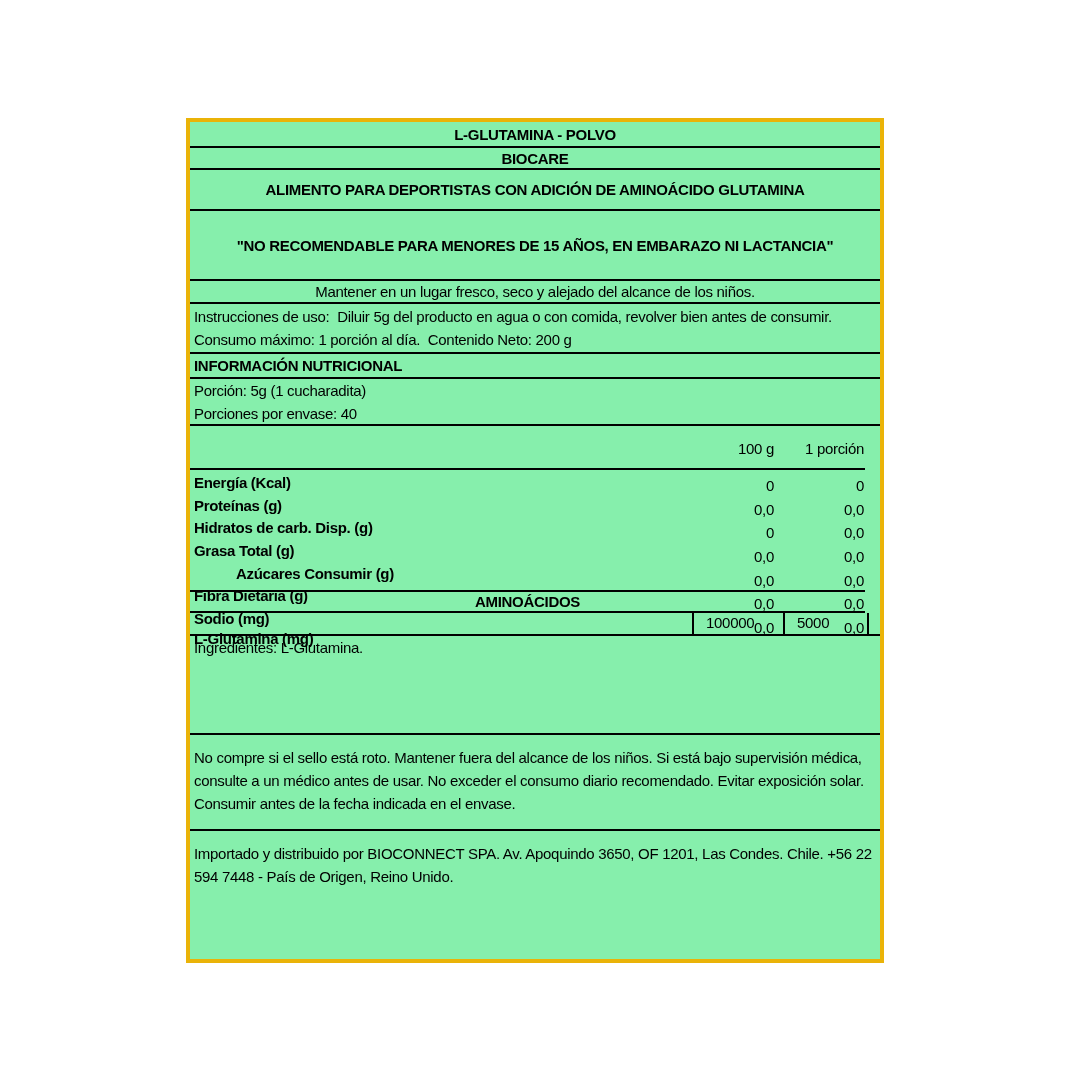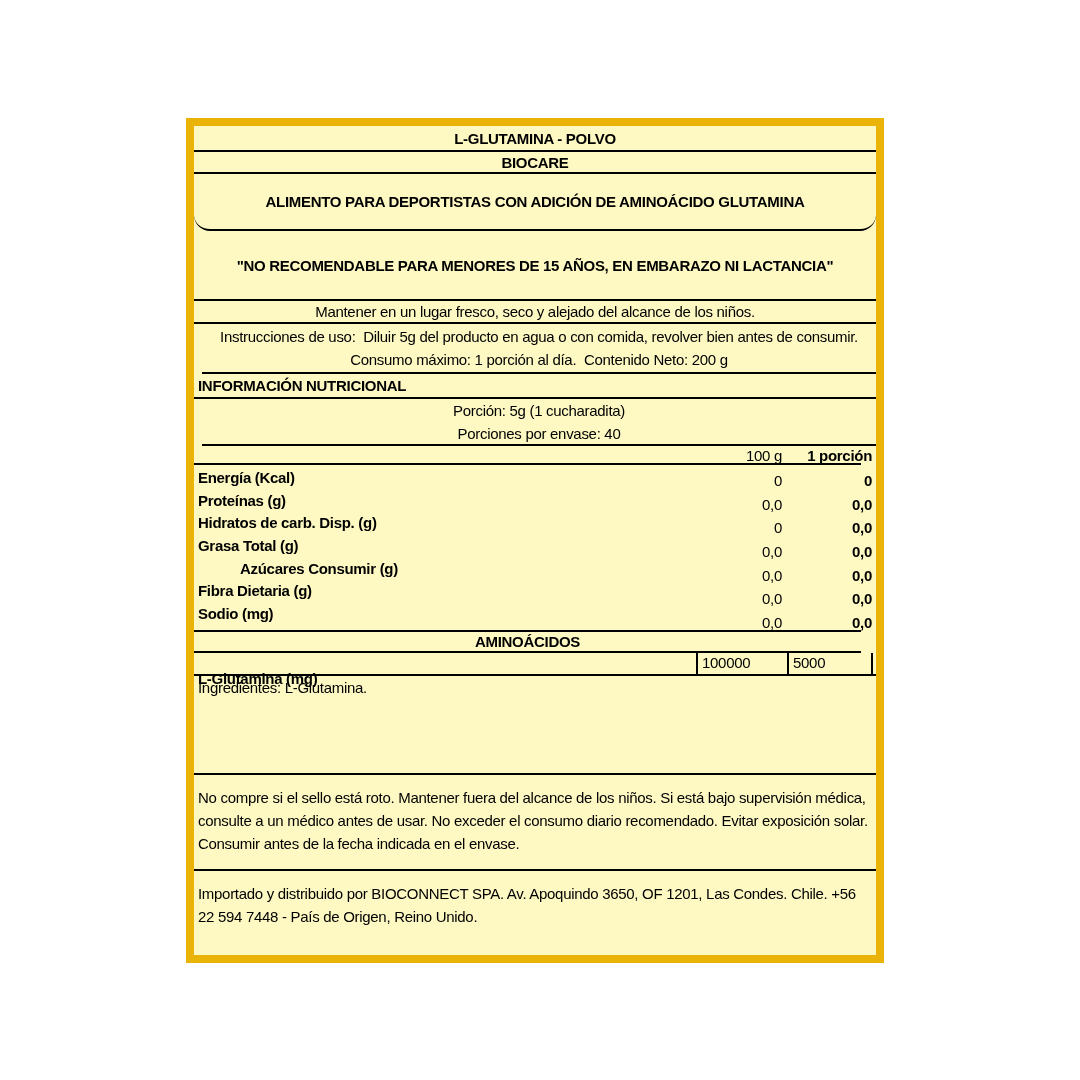--- a/index.html
+++ b/index.html
@@ -3,51 +3,51 @@
 <meta charset="utf-8">
 <style>
   html,body{margin:0;padding:0;}
   body{
     width:1080px;height:1080px;background:#ffffff;position:relative;
     font-family:"Liberation Sans","DejaVu Sans",sans-serif;
     font-size:15px;letter-spacing:-0.3px;color:#000;
   }
   .sheet{
     position:absolute;left:186px;top:118px;width:698px;height:845px;
-    border:8px solid #eab308;box-sizing:border-box;background:#fef9c3;overflow:hidden;
+    border:4px solid #eab308;box-sizing:border-box;background:#86efac;overflow:hidden;
   }
   .row{
     border-bottom:2px solid #000;box-sizing:border-box;
     display:flex;align-items:center;padding:0 4px;
   }
   .center{justify-content:center;text-align:center;}
   .bold{font-weight:bold;}
   .pre{white-space:pre;}
-  .h26{height:26px;} .h22{height:22px;} .h57{height:57px;border-radius:16px;} .h70{height:70px;}
+  .h26{height:26px;} .h22{height:22px;} .h57{height:41px;} .h70{height:70px;}
   .h23{height:23px;} .h50{height:50px;} .h25{height:25px;} .h47{height:47px;}
-  .multiline{flex-direction:column;align-items:center;justify-content:center;line-height:23px;margin-left:8px;}
+  .multiline{flex-direction:column;align-items:flex-start;justify-content:center;line-height:23px;}
   
-  .units{height:19px;justify-content:flex-end;border-bottom:none;position:relative;padding:0;}
+  .units{height:44px;justify-content:flex-end;border-bottom:none;position:relative;padding:0;}
   .units::after{content:"";position:absolute;left:0;right:15px;bottom:0;border-bottom:2px solid #000;}
   .vc{display:inline-block;width:90px;text-align:right;}
-  .vc.last{margin-right:4px;font-weight:bold;}
+  .vc.last{margin-right:16px;}
   
-  .nut-block{height:165px;position:relative;border-bottom:none;}
+  .nut-block{height:120px;position:relative;border-bottom:none;}
   .nut-labels{position:absolute;top:2px;left:4px;right:210px;}
   .nl{height:22.7px;line-height:22.7px;font-weight:bold;white-space:pre;}
   .nl.indent{padding-left:42px;}
   .nut-values{position:absolute;top:4px;right:0;width:200px;}
   .nv{height:23.7px;line-height:23.7px;display:flex;justify-content:flex-end;}
   
   .amino-band{height:23px;padding-right:15px;box-sizing:border-box;}
   .amino-inner{height:100%;box-sizing:border-box;border-top:2px solid #000;border-bottom:2px solid #000;
     text-align:center;font-weight:bold;line-height:19px;}
   .glut-row{height:23px;border-bottom:2px solid #000;box-sizing:border-box;display:flex;}
   .g-label{width:502px;font-weight:bold;padding-left:4px;line-height:20px;box-sizing:border-box;margin-top:16px;}
-  .g-cell{width:91px;border-left:2px solid #000;padding-left:4px;line-height:20px;box-sizing:border-box;}
+  .g-cell{width:91px;border-left:2px solid #000;padding-left:12px;line-height:20px;box-sizing:border-box;}
   .g-cell.g-last{width:86px;border-right:2px solid #000;}
   .blockrow{display:block;border-bottom:2px solid #000;box-sizing:border-box;
     padding-left:4px;padding-right:8px;line-height:23px;}
   .ingredients{height:99px;}
   .cautions{height:96px;padding-top:11px;}
   .importer{height:86px;padding-top:11px;border-bottom:none;}
 </style>
 </head>
 <body>
 

